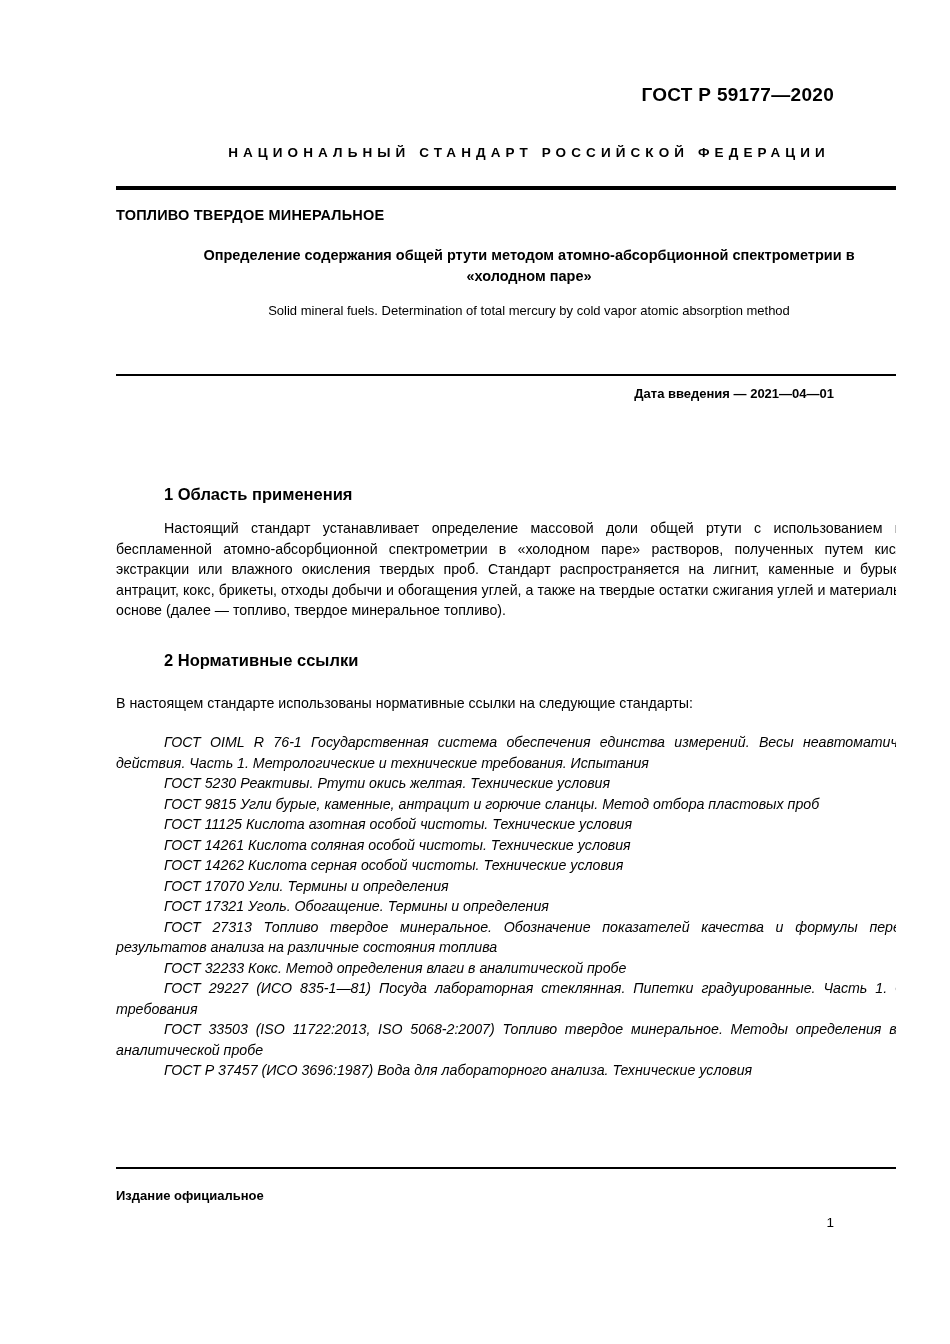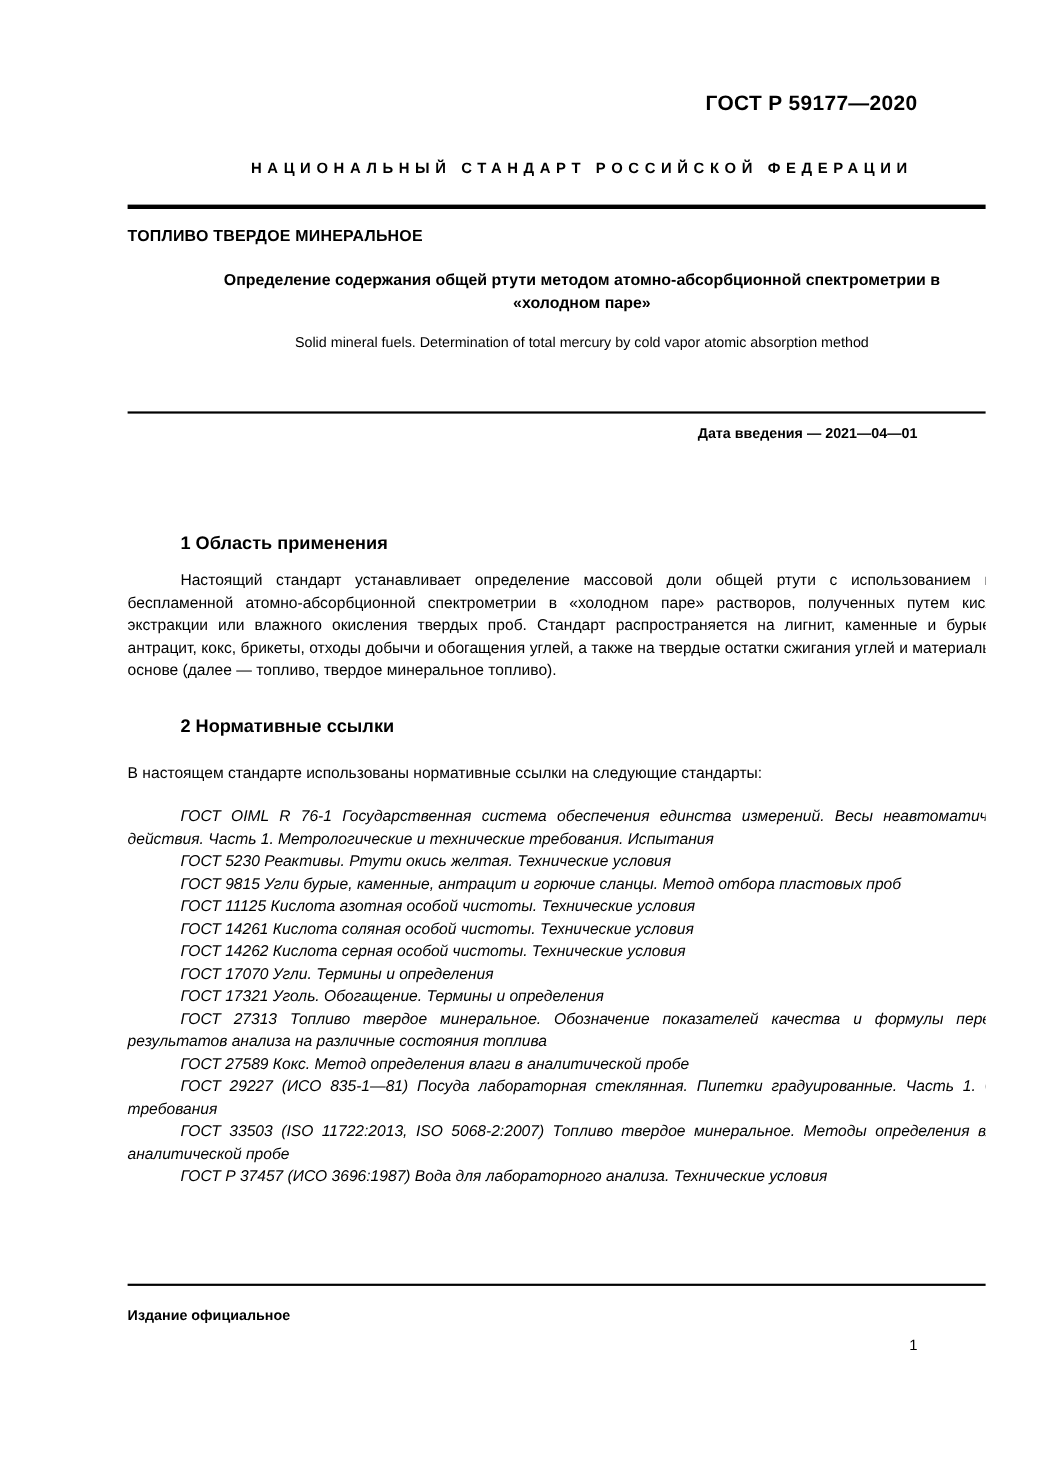--- a/index.html
+++ b/index.html
@@ -186,21 +186,21 @@
   <div class="refs">
     <p>ГОСТ OIML R 76-1 Государственная система обеспечения единства измерений. Весы неавтоматического действия. Часть 1. Метрологические и технические требования. Испытания</p>
     <p>ГОСТ 5230  Реактивы. Ртути окись желтая. Технические условия</p>
     <p>ГОСТ 9815  Угли бурые, каменные, антрацит и горючие сланцы. Метод отбора пластовых проб</p>
     <p>ГОСТ 11125  Кислота азотная особой чистоты. Технические условия</p>
     <p>ГОСТ 14261  Кислота соляная особой чистоты. Технические условия</p>
     <p>ГОСТ 14262  Кислота серная особой чистоты. Технические условия</p>
     <p>ГОСТ 17070  Угли. Термины и определения</p>
     <p>ГОСТ 17321  Уголь. Обогащение. Термины и определения</p>
     <p>ГОСТ 27313  Топливо твердое минеральное. Обозначение показателей качества и формулы пересчета результатов анализа на различные состояния топлива</p>
-    <p>ГОСТ 27589  Кокс. Метод определения влаги в аналитической пробе</p>
+    <p>ГОСТ 32233  Кокс. Метод определения влаги в аналитической пробе</p>
     <p>ГОСТ 29227 (ИСО 835-1—81) Посуда лабораторная стеклянная. Пипетки градуированные. Часть 1. Общие требования</p>
     <p>ГОСТ 33503 (ISO 11722:2013, ISO 5068-2:2007) Топливо твердое минеральное. Методы определения влаги в аналитической пробе</p>
     <p>ГОСТ Р 37457 (ИСО 3696:1987)  Вода для лабораторного анализа. Технические условия</p>
   </div>
 
   <div class="rule rule-bottom"></div>
 
   <div class="official">Издание официальное</div>
 
   <div class="page-number">1</div>

